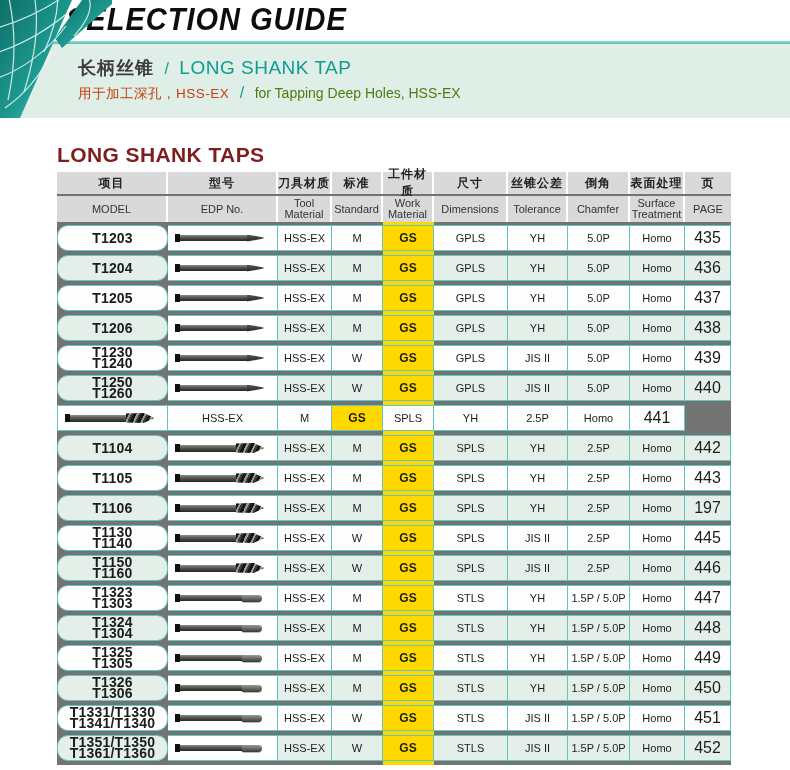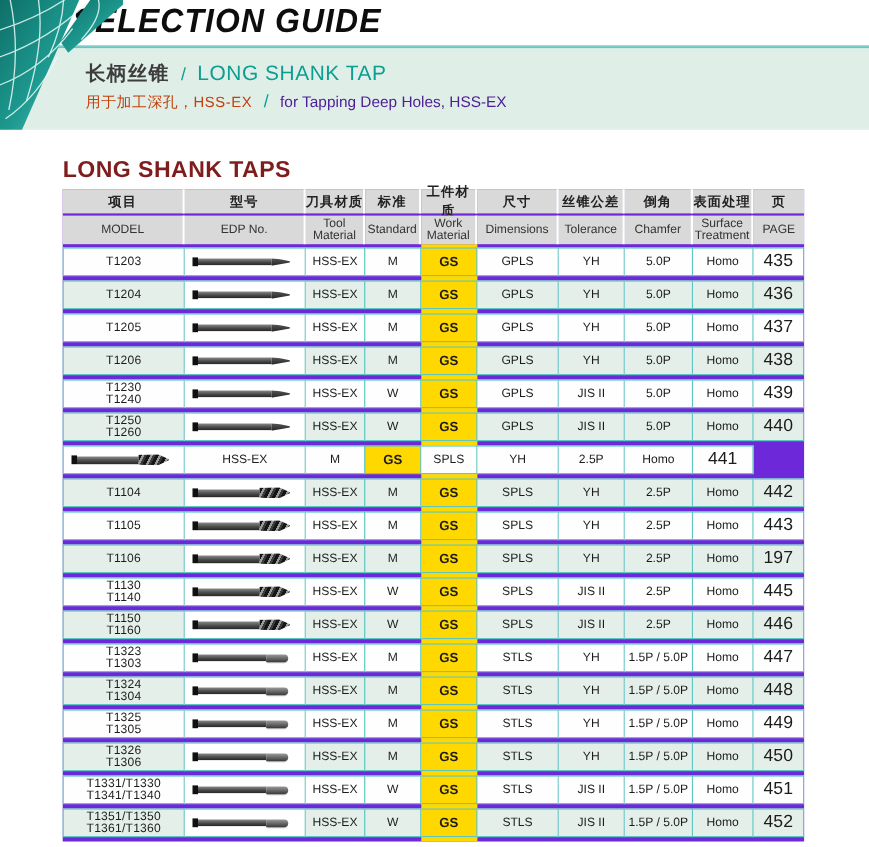--- a/index.html
+++ b/index.html
@@ -24,49 +24,49 @@
   .teal-rule{position:absolute;top:41px;left:0;width:790px;height:3px;
     background:linear-gradient(#9adcd6,#55bdb6);}
   
   .banner{position:absolute;top:44px;left:16px;width:790px;height:74px;background:#e0eee8;}
   .banner-inner{padding:14px 0 0 62px;line-height:1;}
   .b-line1{margin-bottom:8px;}
   .b-zh1{font-size:18px;font-weight:600;color:#3d3d3d;letter-spacing:1px;}
   .b-slash{font-size:16px;color:#0b9e91;margin:0 6px;}
   .b-en1{font-size:19px;color:#0b9e91;letter-spacing:.5px;}
   .b-zh2{font-size:13.5px;font-weight:500;color:#c2410c;letter-spacing:.5px;}
-  .b-en2{font-size:14px;color:#4c1d95;margin-top:23px;}
+  .b-en2{font-size:14px;color:#4d7c0f;margin-top:23px;}
   
   .section-title{
     position:absolute;left:57px;top:143px;
     font-size:21px;font-weight:800;color:#7f1d1d;letter-spacing:.4px;
   }
   
-  .tbl{position:absolute;left:57px;top:172px;width:674px;background:#6d28d9;}
+  .tbl{position:absolute;left:57px;top:172px;width:674px;background:#737373;}
   .yellow-band{position:absolute;left:326px;top:50px;width:51px;bottom:0;background:#ffd800;z-index:0;}
   .grid{display:grid;grid-template-columns:111px 110px 54px 51px 51px 74px 60px 62px 55px 46px;}
   .thead{position:relative;z-index:1;}
   .th{box-sizing:border-box;background:#d9d9d9;display:flex;align-items:center;justify-content:center;
       text-align:center;border-right:2px solid #fff;}
   .th:last-child{border-right:none;}
   .th-zh{height:22px;font-size:12px;font-weight:600;color:#222;letter-spacing:1px;}
   .th-en{height:26px;font-size:11px;color:#333;line-height:11px;}
   .thead-gap{height:2px;}
   .body-gap{height:3px;}
   .rows{position:relative;z-index:1;}
   .row{margin-bottom:4px;height:26px;}
   .cell{
     box-sizing:border-box;height:26px;
     border-top:1px solid #5ec7c1;border-bottom:1px solid #5ec7c1;border-right:1px solid #5ec7c1;
     display:flex;flex-direction:column;align-items:center;justify-content:center;
     font-size:11px;color:#1c1c1c;background:#fdfefd;text-align:center;line-height:12px;
   }
   .cell:first-child{border-left:1px solid #5ec7c1;}
   .row.alt .cell{background:#e4efea;}
-  .cell.edp{font-weight:400;font-size:11px;line-height:11px;letter-spacing:.2px;}
+  .cell.edp{font-weight:700;font-size:14px;line-height:11px;letter-spacing:.2px;border-radius:11px;}
   .cell.model{background:#fff;}
   .row.alt .cell.model{background:#fff;}
   .cell.work{background:#ffd800;font-weight:700;font-size:12px;}
   .row.alt .cell.work{background:#ffd800;}
   .cell.page{font-weight:400;font-size:16px;}
   
   .tap{display:flex;align-items:center;width:96px;}
   .tap .sq{width:5px;height:8px;background:#101010;}
   .tap .bar{height:6px;background:linear-gradient(#8a8a8a,#4a4a4a 55%,#262626);}
   .tap.straight .bar{width:67px;}

